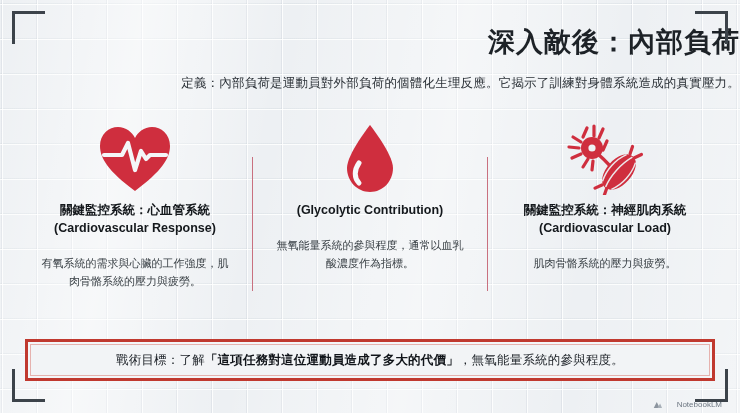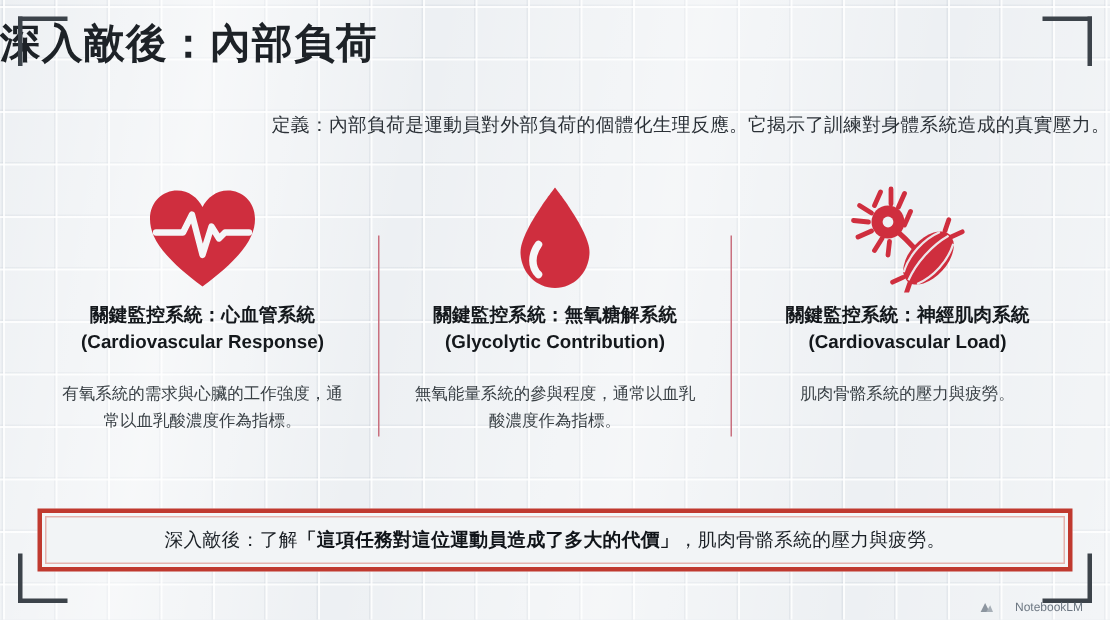--- a/index.html
+++ b/index.html
@@ -55,22 +55,22 @@
   }
   .bracket.tl { left: 12px;  top: 11px;    border-left-width: 3px;  border-top-width: 3px; }
   .bracket.tr { right: 12px; top: 11px;    border-right-width: 3px; border-top-width: 3px; }
   .bracket.bl { left: 12px;  bottom: 11px; border-left-width: 3px;  border-bottom-width: 3px; }
   .bracket.br { right: 12px; bottom: 11px; border-right-width: 3px; border-bottom-width: 3px; }
 
   
   .title {
     position: absolute;
     left: 0; right: 0;
-    top: 11px;
-    text-align: left;
+    top: 24px;
+    text-align: right;
     font-size: 27px;
     font-weight: bold;
     color: #1d2227;
     letter-spacing: 1px;
     z-index: 4;
   }
   .definition {
     position: absolute;
     left: 0; right: 0;
     top: 75px;
@@ -188,34 +188,33 @@
       <div class="icon-wrap">
         <svg width="74" height="68" viewBox="0 0 74 68" aria-hidden="true">
           <path d="M37 66 C 10 46 2 33 2 21 C 2 9 11 2 20 2 C 28 2 34 7 37 13 C 40 7 46 2 54 2 C 63 2 72 9 72 21 C 72 33 64 46 37 66 Z" fill="#cf2e3e"></path>
           <path d="M6 30 L24 30 L30 18 L37 45 L43 26 L48 34 L52 30 L68 30" fill="none" stroke="#f4f6f8" stroke-width="4.2" stroke-linejoin="round" stroke-linecap="round"></path>
         </svg>
       </div>
       <div class="col-heading">
         <span>關鍵監控系統：心血管系統</span>
         <span class="en">(Cardiovascular Response)</span>
       </div>
-      <div class="col-desc">有氧系統的需求與心臟的工作強度，通常以血乳酸濃度作為指標。</div>
+      <div class="col-desc">有氧系統的需求與心臟的工作強度，肌肉骨骼系統的壓力與疲勞。</div>
     </div>
 
     <div class="divider"></div>
 
     <div class="column">
       <div class="icon-wrap">
         <svg width="54" height="72" viewBox="0 0 54 72" aria-hidden="true">
           <path d="M27 2 C 27 2 4 31 4 45 C 4 58 14 69 27 69 C 40 69 50 58 50 45 C 50 31 27 2 27 2 Z" fill="#cf2e3e"></path>
           <path d="M16 40 C 11 47 11 55 16 60" fill="none" stroke="#f6f7f9" stroke-width="5" stroke-linecap="round"></path>
         </svg>
       </div>
       <div class="col-heading">
-        <span>關鍵監控系統：無氧糖解系統</span>
         <span class="en">(Glycolytic Contribution)</span>
       </div>
       <div class="col-desc">無氧能量系統的參與程度，通常以血乳酸濃度作為指標。</div>
     </div>
 
     <div class="divider"></div>
 
     <div class="column">
       <div class="icon-wrap">
         <svg width="84" height="72" viewBox="0 0 84 72" aria-hidden="true">
@@ -244,21 +243,21 @@
         <span>關鍵監控系統：神經肌肉系統</span>
         <span class="en">(Cardiovascular Load)</span>
       </div>
       <div class="col-desc">肌肉骨骼系統的壓力與疲勞。</div>
     </div>
 
   </div>
 
   <div class="banner">
     <div class="banner-text">
-      <span>深入敵後：了解</span><b>「這項任務對這位運動員造成了多大的代價」</b><span>，肌肉骨骼系統的壓力與疲勞。</span>
+      <span>戰術目標：了解</span><b>「這項任務對這位運動員造成了多大的代價」</b><span>，無氧能量系統的參與程度。</span>
     </div>
   </div>
 
   <div class="watermark">
     <span>
       <svg width="9" height="8" viewBox="0 0 12 10" aria-hidden="true">
         <path d="M1 9 L5 1 L9 9 Z" fill="#8c959f"></path>
         <path d="M6 9 L9.5 3 L12 9 Z" fill="#a8b0b8"></path>
       </svg>
     </span>

